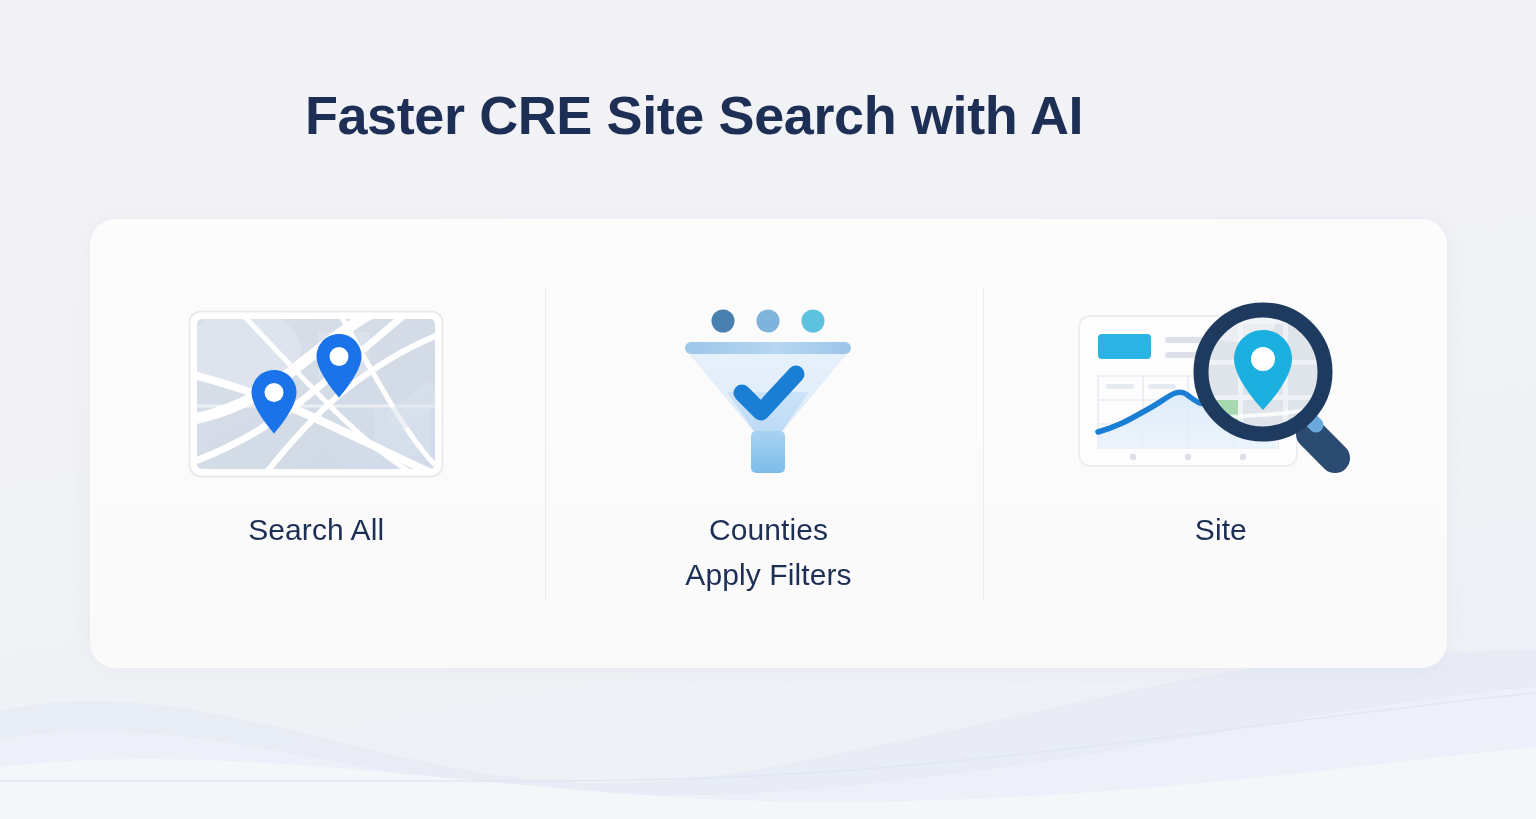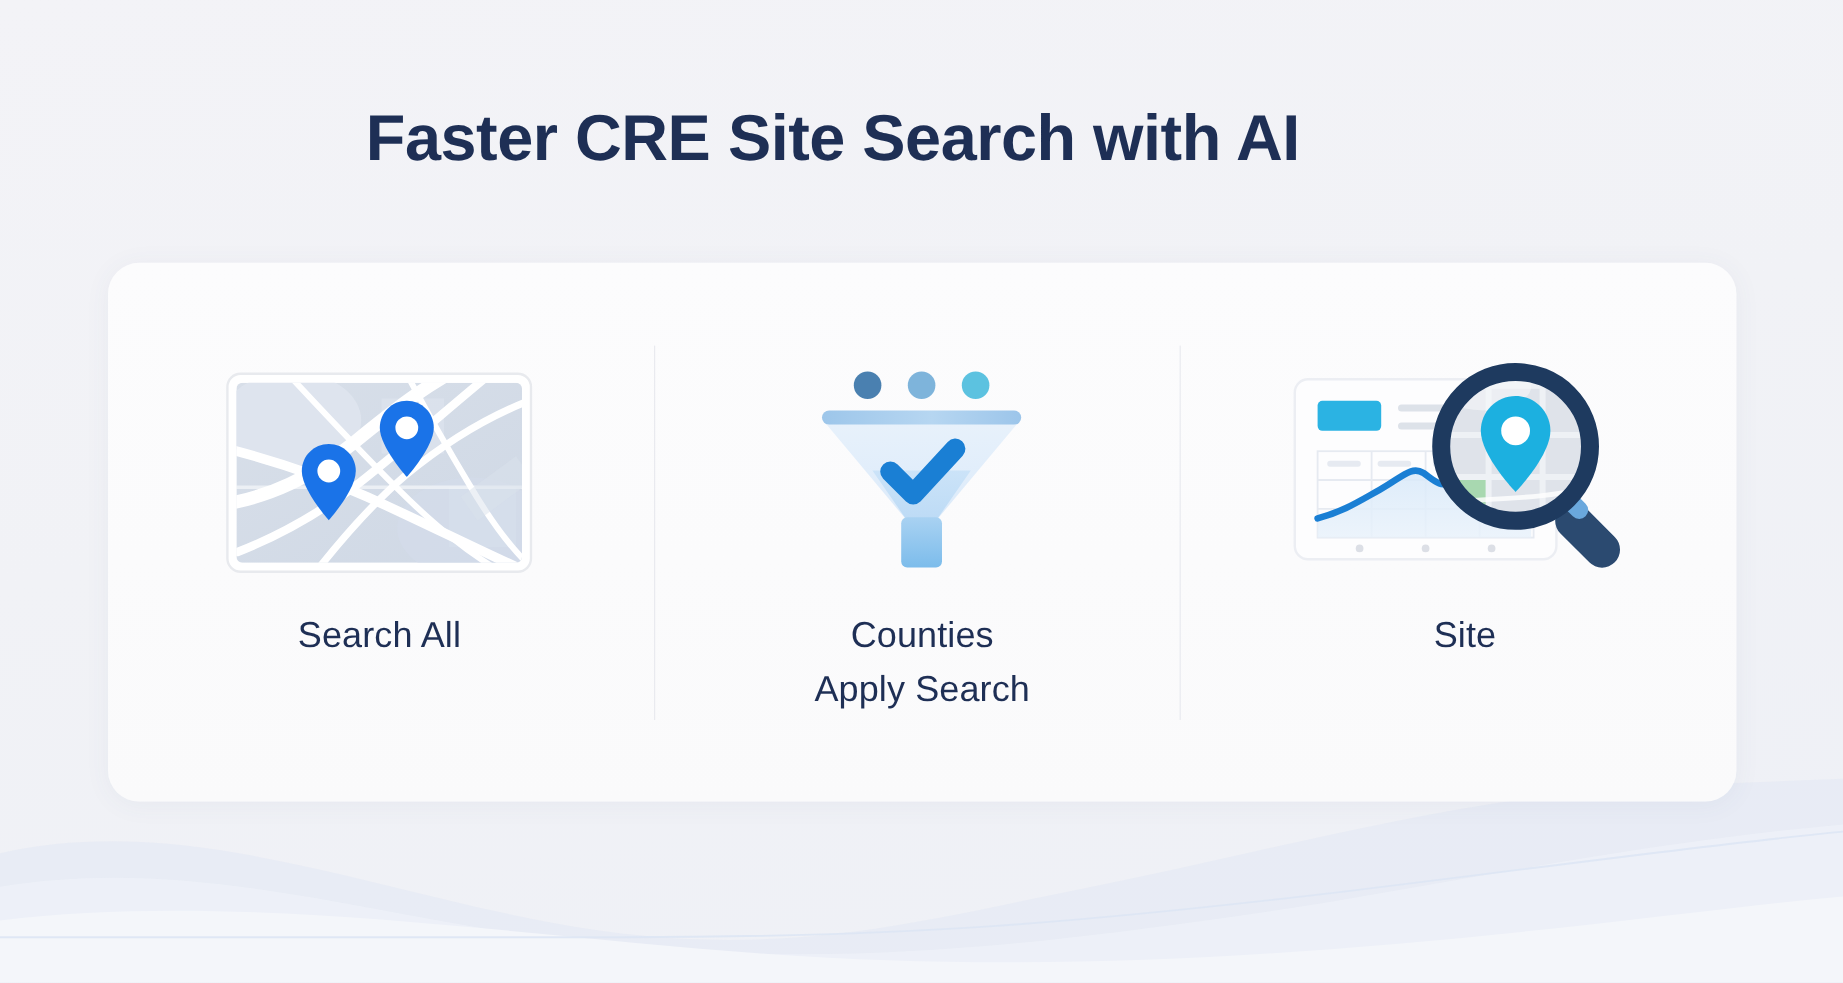--- a/index.html
+++ b/index.html
@@ -159,21 +159,21 @@
         <rect x="12" y="38" width="166" height="12" rx="6" fill="url(#rim)"></rect>
         <path d="M16,50 L174,50 L107,130 L83,130 Z" fill="url(#funTop)"></path>
         <path d="M54,88 L136,88 L107,130 L83,130 Z" fill="url(#funBot)" opacity="0.9"></path>
         <rect x="78" y="127" width="34" height="42" rx="5" fill="url(#stem)"></rect>
 
         <path d="M69,89 L88,108 L123,70" fill="none" stroke="#1a7fd4" stroke-width="17" stroke-linecap="round" stroke-linejoin="round"></path>
       </svg>
     </div>
     <div class="label">
       <span>Counties</span>
-      <span class="l2">Apply Search</span>
+      <span class="l2">Apply Filters</span>
     </div>
   </div>
 
   <div class="col">
     <div class="icon-wrap">
       <svg width="290" height="185" viewBox="0 0 290 185">
         <defs>
           <clipPath id="lensClip">
               <circle cx="187" cy="70" r="62"></circle>
             </clipPath>

